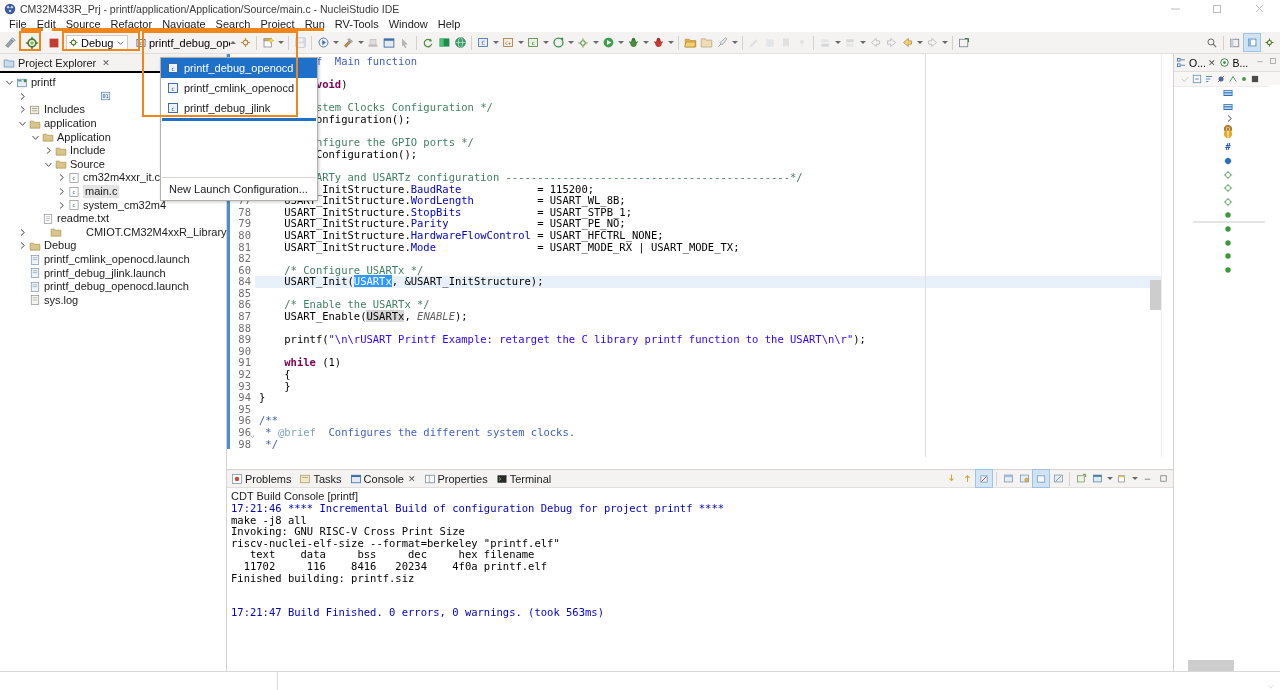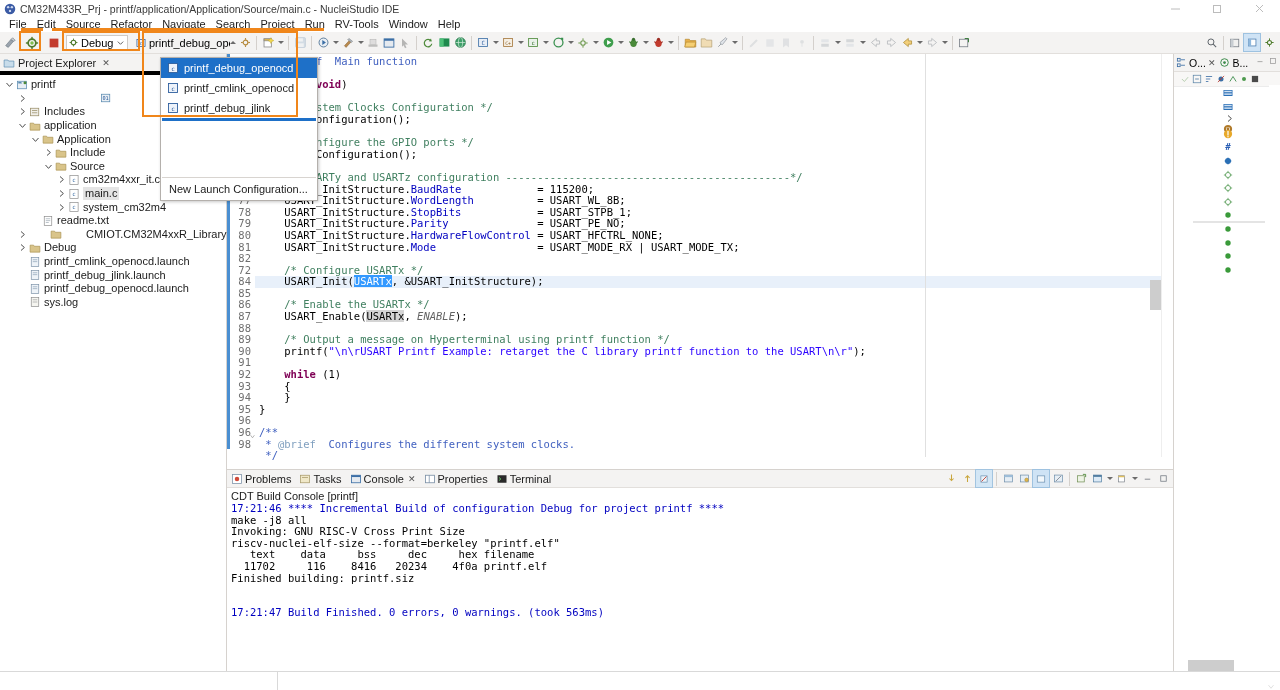--- a/index.html
+++ b/index.html
@@ -44,21 +44,21 @@
   
   .hl{position:absolute;border:2px solid #f0861a;box-sizing:border-box;pointer-events:none;z-index:60;}
   .hl-u{position:absolute;background:#f0861a;height:3px;pointer-events:none;z-index:60;}
 
   
   .body-row{display:flex;height:617px;}
 
   
   .pe{width:226px;flex:0 0 226px;background:#fff;border-right:1px solid #d6d2ce;position:relative;}
   .pe-tabbar{height:17px;background:#f4f3f2;display:flex;align-items:center;padding-left:3px;
-    border-bottom:4px solid #000000;}
+    border-bottom:2px solid #000000;}
   .pe-tab{display:flex;align-items:center;gap:3px;font-size:11px;color:#1b1b1b;}
   .pe-tab .x{font-size:9px;color:#555;margin-left:3px;}
   .tree{padding:3px 0 0 0;}
   .tr{height:13.6px;display:flex;align-items:center;font-size:11px;white-space:nowrap;color:#1b1b1b;}
   .tr .tw{width:11px;height:13px;display:flex;align-items:center;justify-content:center;flex:0 0 auto;}
   .tr .ic{width:13px;height:13px;display:flex;align-items:center;justify-content:center;
     flex:0 0 auto;margin-right:3px;}
   .tr .nm{line-height:13px;}
   .tr.sel .nm{background:#e4e4e4;padding:0 2px;}
 
@@ -769,21 +769,21 @@
             <div></div>
             <div></div>
             <div></div>
             <div>76</div>
             <div>77</div>
             <div>78</div>
             <div>79</div>
             <div>80</div>
             <div>81</div>
             <div>82</div>
-            <div>72</div>
+            <div>60</div>
             <div>84</div>
             <div>85</div>
             <div>86</div>
             <div>87</div>
             <div>88</div>
             <div>89</div>
             <div>90</div>
             <div>91</div>
             <div>92</div>
             <div>93</div>
@@ -814,21 +814,20 @@
             <div class="ln"><span>    USART_InitStructure.</span><span class="fld">Parity</span><span>              = USART_PE_NO;</span></div>
             <div class="ln"><span>    USART_InitStructure.</span><span class="fld">HardwareFlowControl</span><span> = USART_HFCTRL_NONE;</span></div>
             <div class="ln"><span>    USART_InitStructure.</span><span class="fld">Mode</span><span>                = USART_MODE_RX | USART_MODE_TX;</span></div>
             <div class="ln"><span></span></div>
             <div class="ln"><span class="cmt">    /* Configure USARTx */</span></div>
             <div class="ln cur"><span>    USART_Init(</span><span class="selw">USARTx</span><span>, &amp;USART_InitStructure);</span></div>
             <div class="ln"><span></span></div>
             <div class="ln"><span class="cmt">    /* Enable the USARTx */</span></div>
             <div class="ln"><span>    USART_Enable(</span><span class="occ">USARTx</span><span>, </span><span class="mac">ENABLE</span><span>);</span></div>
             <div class="ln"><span></span></div>
-            <div class="ln"><span class="cmt">    /* Output a message on Hyperterminal using printf function */</span></div>
             <div class="ln"><span>    printf(</span><span class="str">"\n\rUSART Printf Example: retarget the C library printf function to the USART\n\r"</span><span>);</span></div>
             <div class="ln"><span></span></div>
             <div class="ln"><span>    </span><span class="kw">while</span><span> (1)</span></div>
             <div class="ln"><span>    {</span></div>
             <div class="ln"><span>    }</span></div>
             <div class="ln"><span>}</span></div>
             <div class="ln"><span></span></div>
             <div class="ln"><span class="jd">/**</span></div>
             <div class="ln"><span class="jd"> * </span><span class="jdt">@brief</span><span class="jd">  Configures the different system clocks.</span></div>
             <div class="ln"><span class="jd"> */</span></div>

